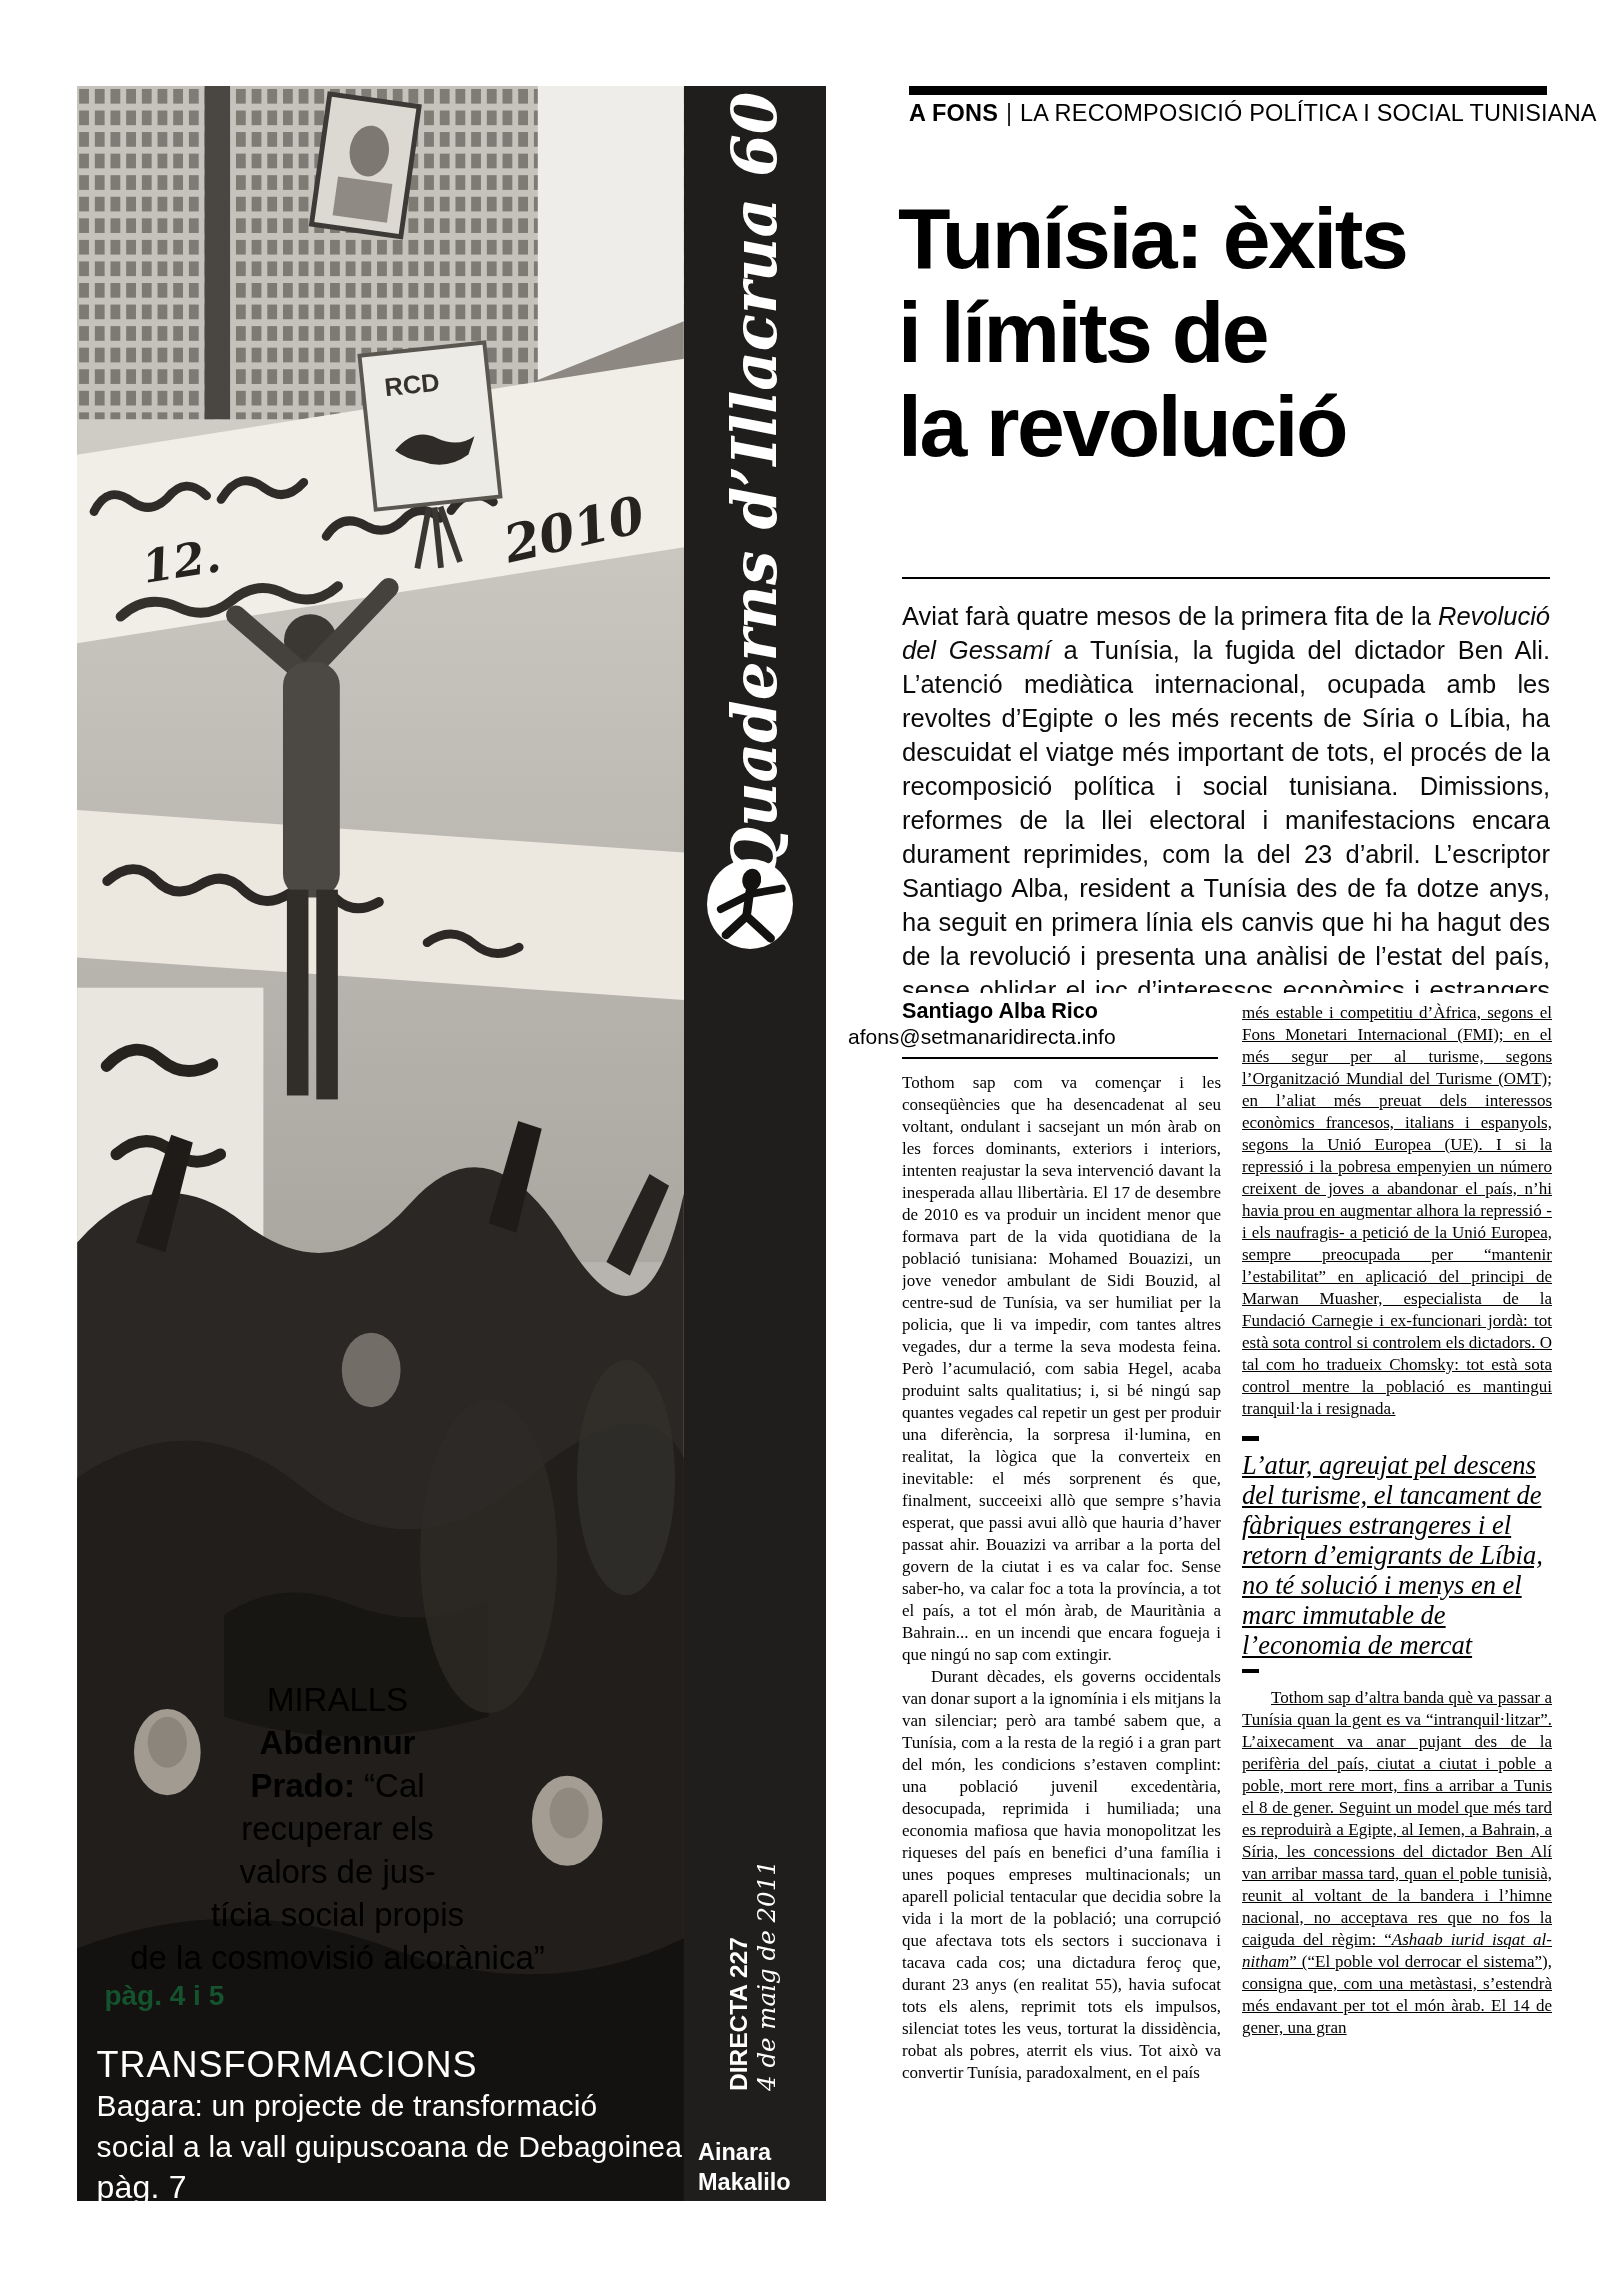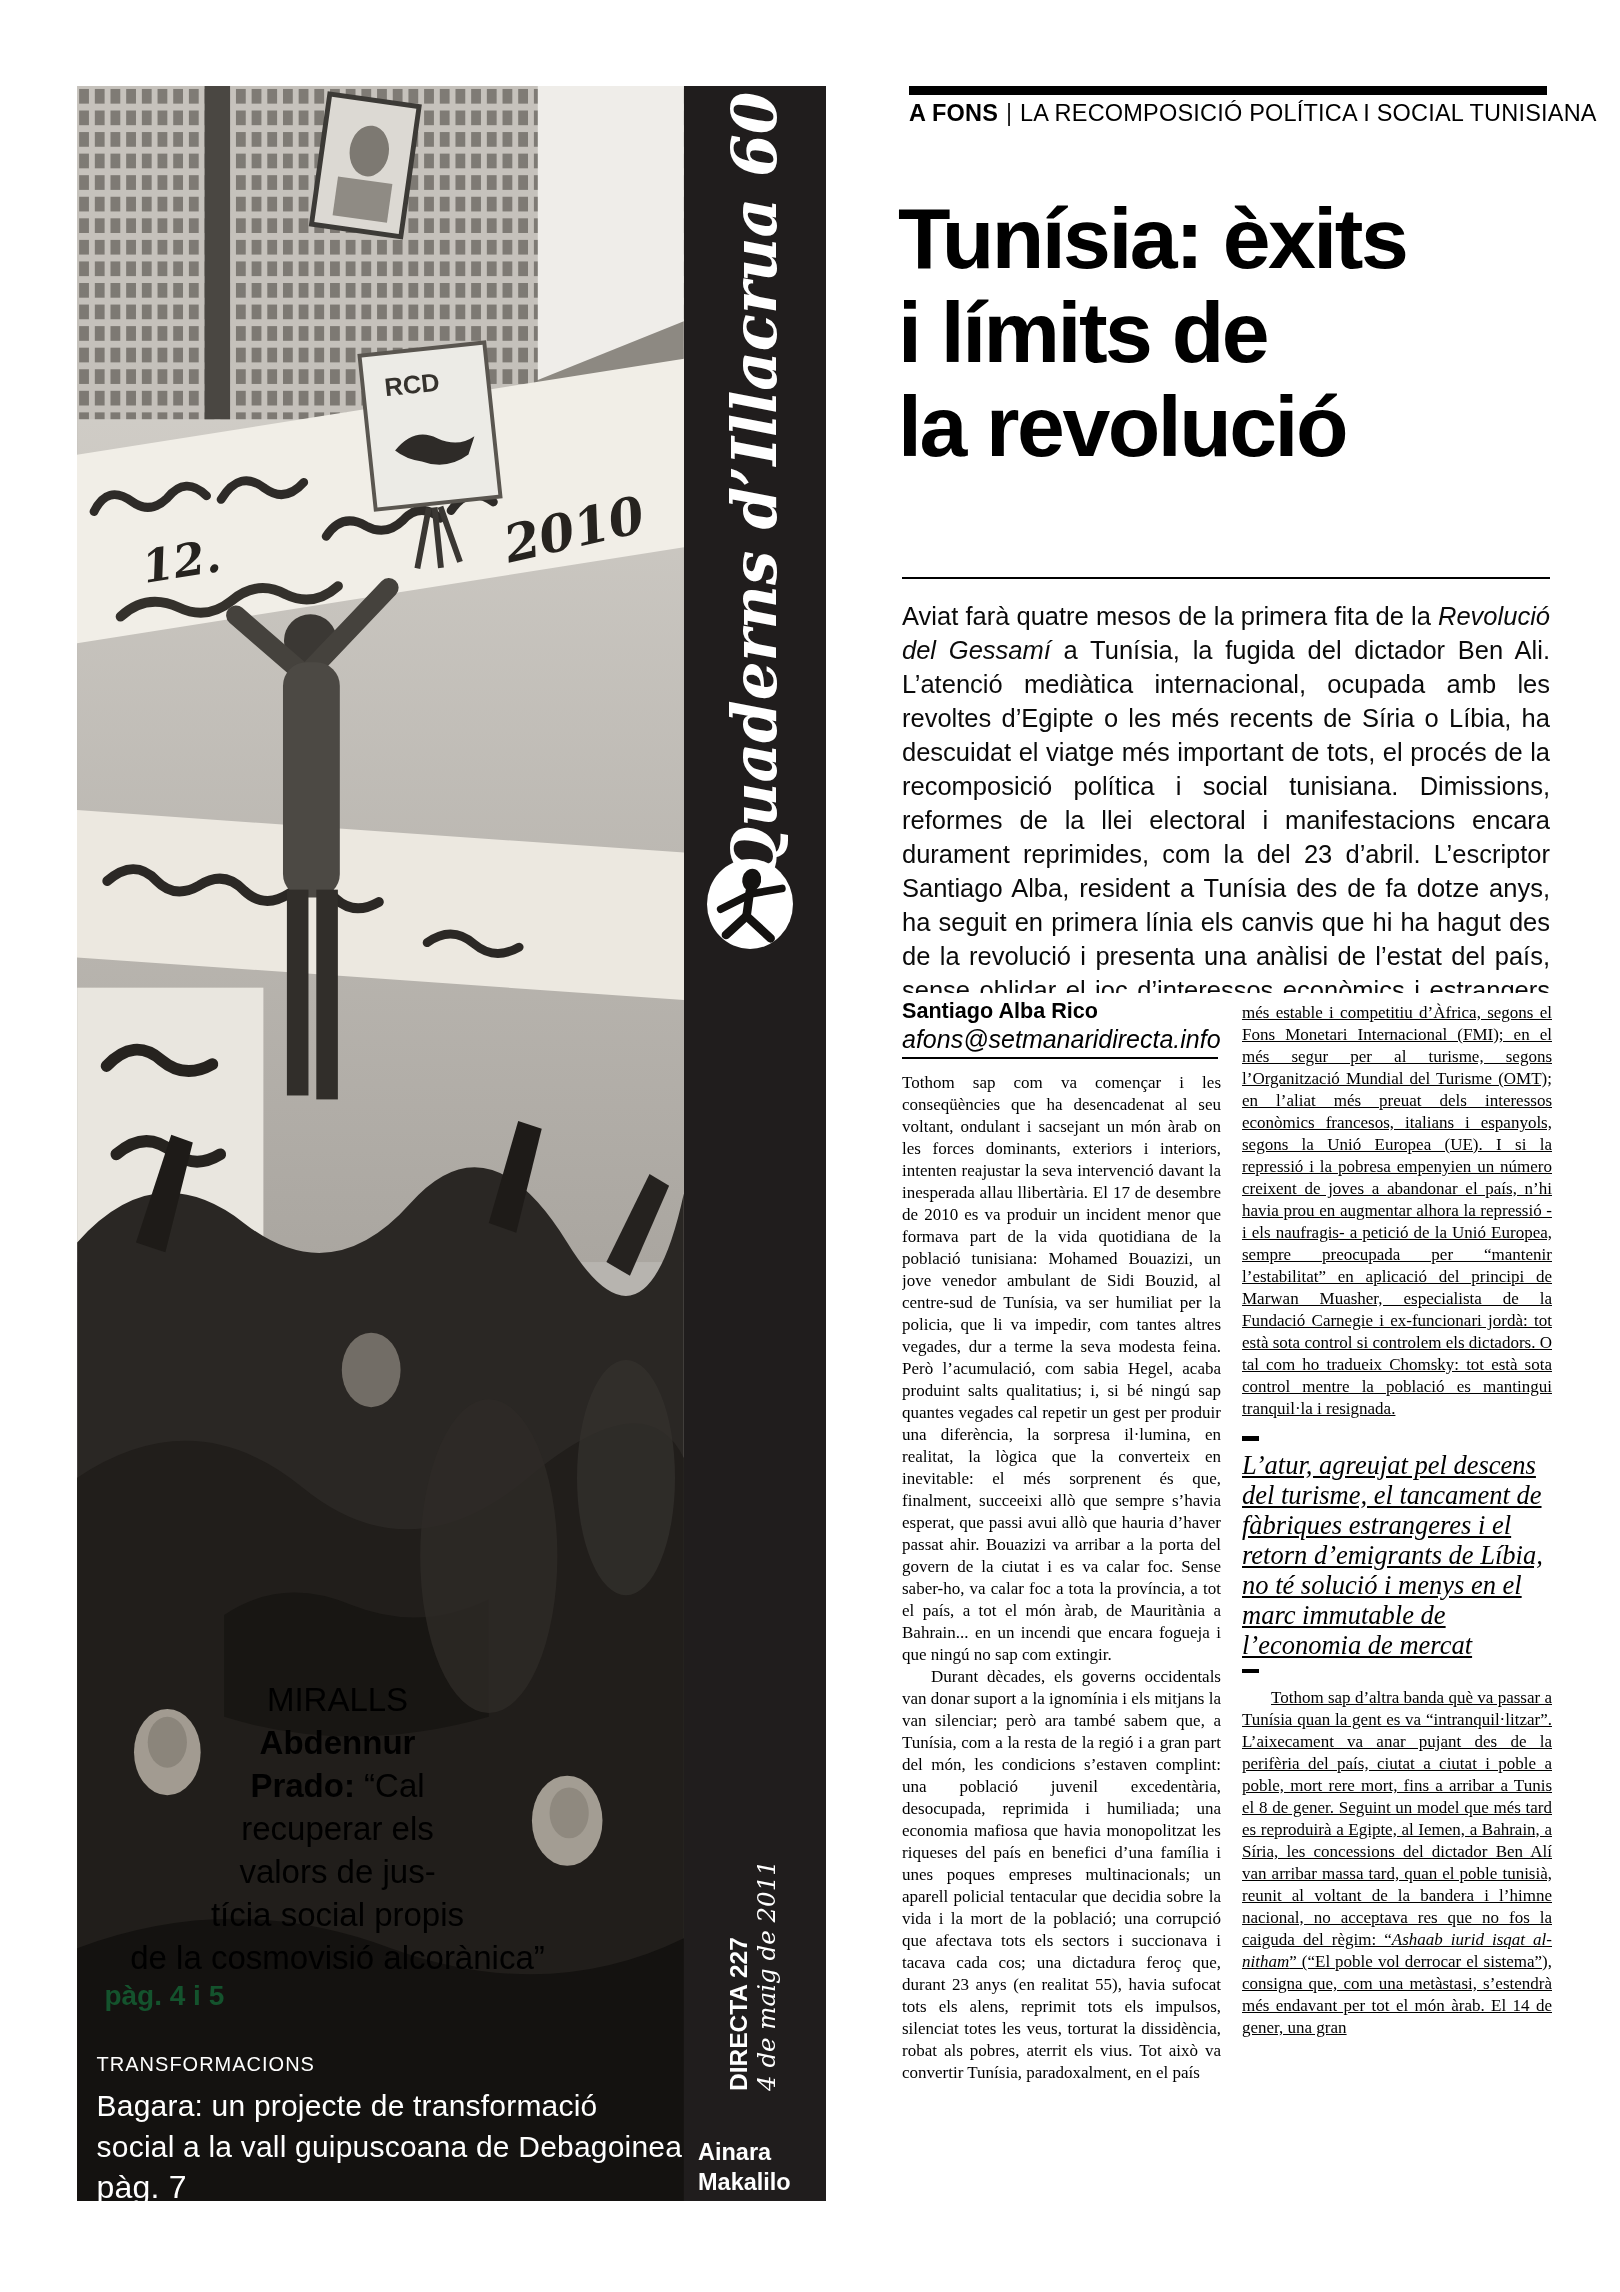--- a/index.html
+++ b/index.html
@@ -10,21 +10,21 @@
   .photo{position:absolute;left:77px;top:86px;width:607px;height:2115px;background:#b7b4af;overflow:hidden;}
   .photo svg{position:absolute;left:0;top:0;}
 
   
   .miralls{position:absolute;left:30px;top:1592px;width:461px;color:#000000;text-align:center;
            font-size:33px;line-height:43px;font-weight:400;}
   .miralls .line{white-space:nowrap;}
   .miralls-page{position:absolute;left:27.4px;top:1894px;color:#14532d;font-size:28px;font-weight:700;}
   .transf{position:absolute;left:19.6px;top:1958px;color:#fff;font-size:30px;line-height:41px;letter-spacing:0.2px;}
   .transf .line{white-space:nowrap;}
-  .transf-kicker{font-size:20px;letter-spacing:1px;}
+  .transf-kicker{font-size:36px;letter-spacing:1px;}
   .transf-page{font-size:32px;font-weight:400;}
   .b{font-weight:700;text-align:right;} .i{font-style:italic;}
 
   
   .bar{position:absolute;left:684px;top:86px;width:142px;height:2115px;background:#201d1d;}
   .bar-title{position:absolute;left:363px;top:443px;width:784px;height:90px;transform:rotate(-90deg);
              color:#fff;font-family:"DejaVu Serif",serif;font-style:italic;font-weight:700;
              font-size:61px;line-height:90px;text-align:center;white-space:nowrap;}
   .logo{position:absolute;left:707px;top:859px;width:86px;height:90px;background:#fff;border-radius:50%;}
   .bar-edition{position:absolute;left:659px;top:1966px;width:191px;height:59px;transform:rotate(-90deg);
@@ -38,21 +38,21 @@
   .kickbar{position:absolute;left:909px;top:86px;width:638px;height:8.8px;background:#000;}
   .kicker{position:absolute;left:909px;top:100px;width:647px;font-size:23.5px;letter-spacing:0.2px;white-space:nowrap;}
   .kicker .sect{font-weight:700;}
   .kicker .sep{font-weight:300;padding:0 7.8px;color:#222;}
   .headline{position:absolute;left:898px;top:191px;width:667px;
             font-weight:700;font-size:86px;line-height:94px;letter-spacing:-2.5px;}
   .hrule{position:absolute;left:902px;top:577px;width:648px;height:2px;background:#000;}
   .lede{position:absolute;left:902px;top:599px;width:648px;height:394px;overflow:hidden;
         font-size:25.5px;line-height:34px;text-align:justify;hyphens:auto;color:#0a0a0a;}
   .byline-name{position:absolute;left:902px;top:998px;font-size:21.6px;font-weight:700;}
-  .byline-email{position:absolute;left:902px;top:1025px;font-size:25px;font-style:italic;}
+  .byline-email{position:absolute;left:848px;top:1025px;font-size:21px;}
   .byrule{position:absolute;left:902px;top:1057px;width:316px;height:2px;background:#000;}
 
   .col{position:absolute;overflow:hidden;}
   .col1{left:902px;top:1072px;width:319px;height:1166px;}
   .col2{left:1242px;top:1002px;width:310px;height:1270px;text-decoration:underline;}
   .col p{margin:0;font-family:"Liberation Serif",serif;font-size:17px;line-height:22px;
          text-align:justify;hyphens:auto;}
   .col1 p + p{text-indent:29px;}
   .col2-after p{text-indent:29px;}
 

